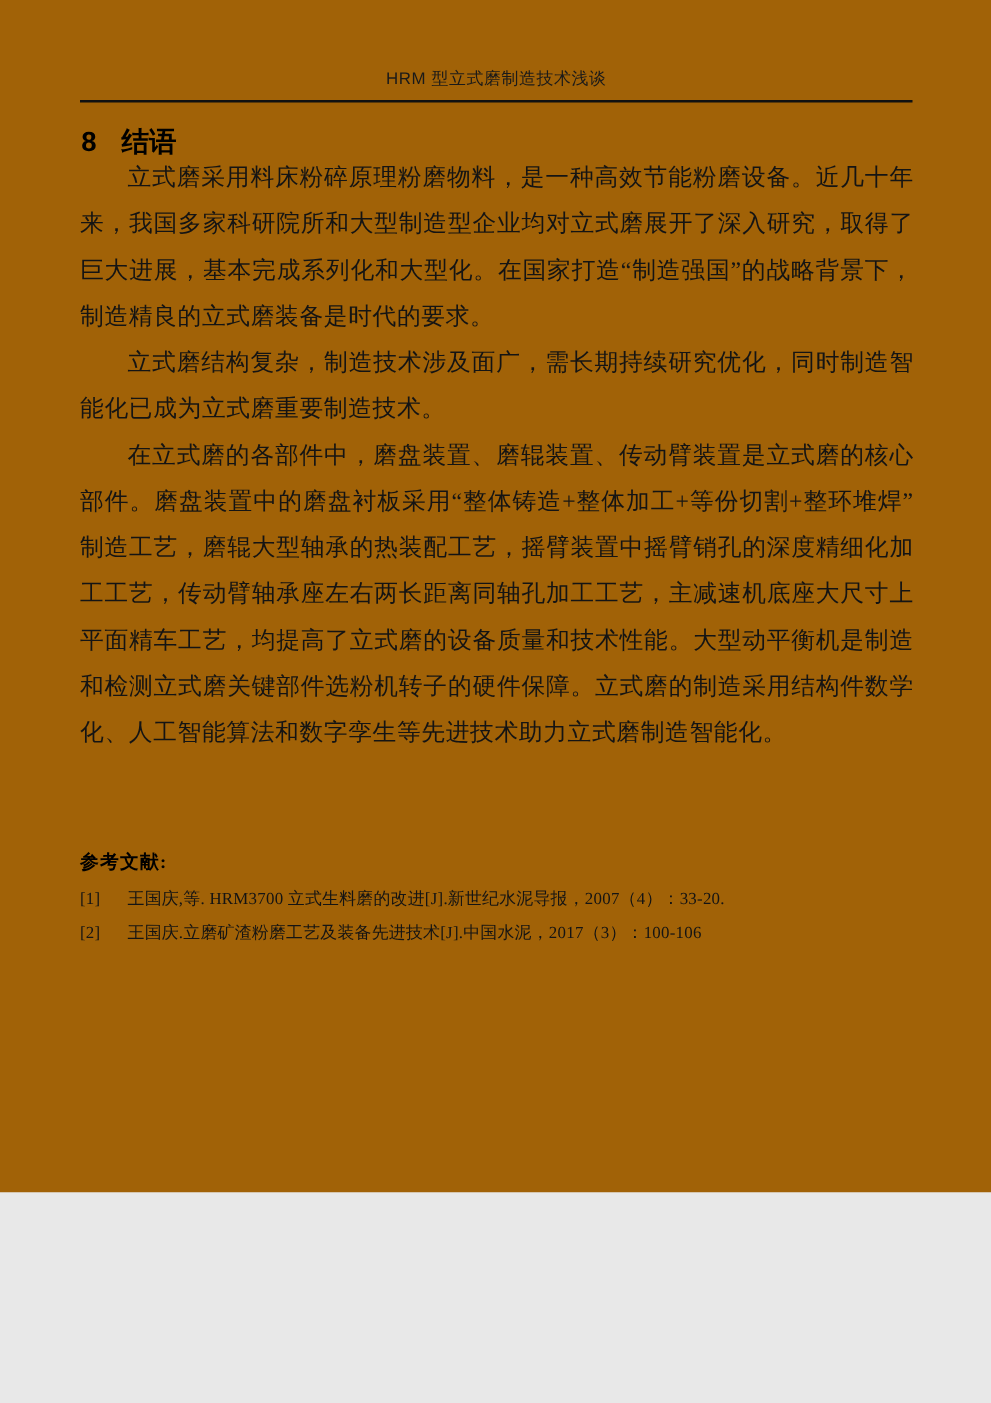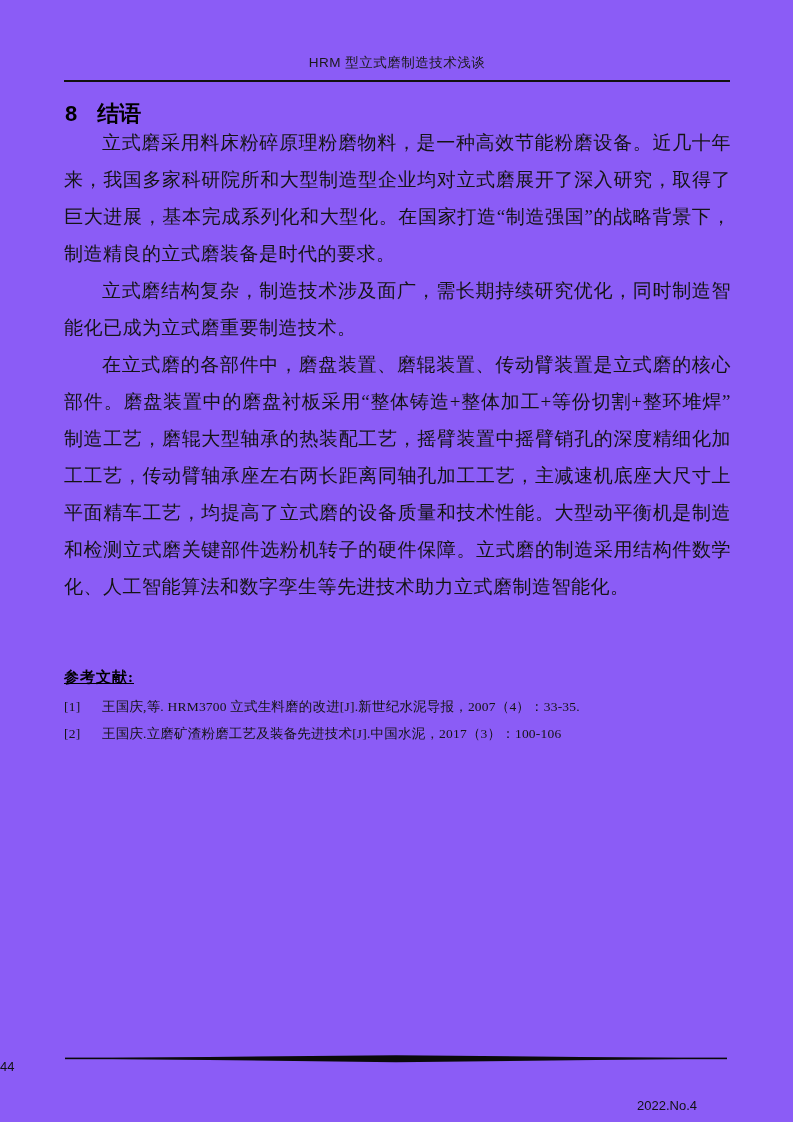--- a/index.html
+++ b/index.html
@@ -1,20 +1,20 @@
 <!DOCTYPE html>
 <html lang="zh"><head>
 <meta charset="utf-8">
 <style>
   html,body { margin:0; padding:0; background:#e8e8e8; }
   .page {
     position:relative;
-    width:793px; height:1122px;
+    width:793px; height:954px;
     margin:0 auto;
-    background:#8b5cf6;
+    background:#a16207;
     color:#111111;
     font-family:"Liberation Serif","DejaVu Serif",serif;
     overflow:hidden;
   }
   
   .running-head {
     position:absolute; top:54px; left:64px; width:666px;
     text-align:center;
     font-family:"Liberation Sans","DejaVu Sans",sans-serif;
     font-size:13.5px; letter-spacing:0.5px; color:#1a1a1a;
@@ -37,21 +37,21 @@
     font-size:19px; line-height:37px; letter-spacing:0.5px;
     text-align:justify; color:#141414;
   }
   .body-text p { margin:0; text-indent:2em; }
   
   .refs {
     position:absolute; top:668px; left:64px; width:667px; color:#141414;
   }
   .refs-heading {
     font-weight:bold; font-size:15px; letter-spacing:1px;
-    margin:0 0 7px 0; color:#000;text-decoration:underline;
+    margin:12px 0 7px 0; color:#000;
   }
   .ref-item { display:flex; font-size:13.5px; line-height:26.5px; letter-spacing:0.2px; }
   .ref-index { flex:none; width:38px; }
   .ref-text { flex:1; }
   
   .footer-rule-wrap { position:absolute; top:1049px; left:65px; width:662px; height:8px; }
   .page-number {
     position:absolute; top:1059px; left:0; width:793px; text-align:left;
     font-family:"Liberation Sans","DejaVu Sans",sans-serif; font-size:13px;
   }
@@ -77,21 +77,21 @@
   <main class="body-text">
     <p>立式磨采用料床粉碎原理粉磨物料，是一种高效节能粉磨设备。近几十年来，我国多家科研院所和大型制造型企业均对立式磨展开了深入研究，取得了巨大进展，基本完成系列化和大型化。在国家打造“制造强国”的战略背景下，制造精良的立式磨装备是时代的要求。</p>
     <p>立式磨结构复杂，制造技术涉及面广，需长期持续研究优化，同时制造智能化已成为立式磨重要制造技术。</p>
     <p>在立式磨的各部件中，磨盘装置、磨辊装置、传动臂装置是立式磨的核心部件。磨盘装置中的磨盘衬板采用“整体铸造+整体加工+等份切割+整环堆焊”制造工艺，磨辊大型轴承的热装配工艺，摇臂装置中摇臂销孔的深度精细化加工工艺，传动臂轴承座左右两长距离同轴孔加工工艺，主减速机底座大尺寸上平面精车工艺，均提高了立式磨的设备质量和技术性能。大型动平衡机是制造和检测立式磨关键部件选粉机转子的硬件保障。立式磨的制造采用结构件数学化、人工智能算法和数字孪生等先进技术助力立式磨制造智能化。</p>
   </main>
 
   <section class="refs">
     <div class="refs-heading">参考文献:</div>
     <div class="ref-item">
       <span class="ref-index">[1]</span>
-      <span class="ref-text">王国庆,等. HRM3700 立式生料磨的改进[J].新世纪水泥导报，2007（4）：33-35.</span>
+      <span class="ref-text">王国庆,等. HRM3700 立式生料磨的改进[J].新世纪水泥导报，2007（4）：33-20.</span>
     </div>
     <div class="ref-item">
       <span class="ref-index">[2]</span>
       <span class="ref-text">王国庆.立磨矿渣粉磨工艺及装备先进技术[J].中国水泥，2017（3）：100-106</span>
     </div>
   </section>
 
   <div class="footer-rule-wrap">
     <svg width="662" height="8" viewBox="0 0 662 8" xmlns="http://www.w3.org/2000/svg">
       <rect x="0" y="2.6" width="662" height="1.6" fill="#0a0a0a"></rect>

